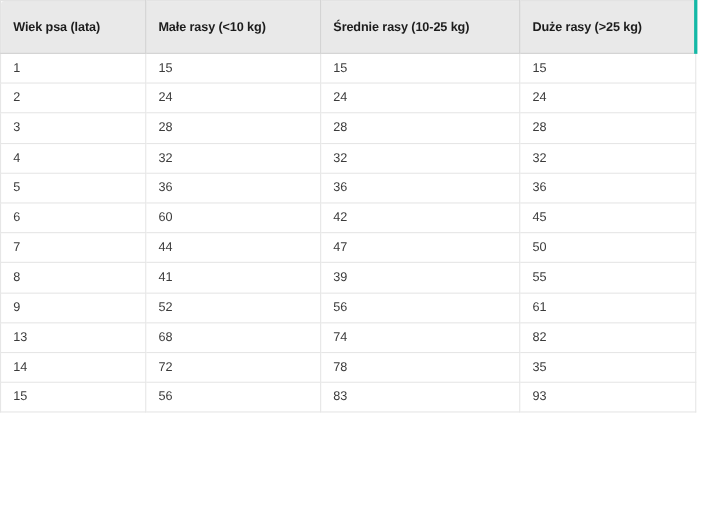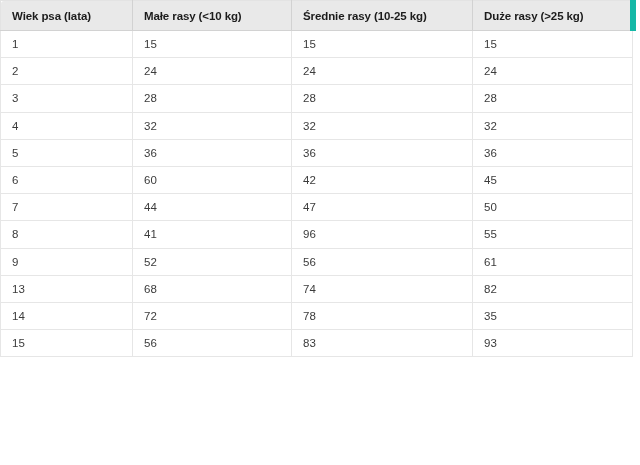--- a/index.html
+++ b/index.html
@@ -28,35 +28,35 @@
   table.dog-age-table col.c2 { width: 181px; }
   table.dog-age-table col.c3 { width: 160px; }
 
   table.dog-age-table thead th {
     background: #e9e9e9;
     color: #1c1c1c;
     font-size: 11.5px;
     font-weight: bold;
     text-align: left;
     padding: 8px 0 8px 11px;
-    height: 30px;
+    height: 48px;
     box-sizing: border-box;
     border-right: 1px solid #d2d2d2;
     border-bottom: 1px solid #d2d2d2;
     border-top: 1px solid #e3e3e3;
     vertical-align: middle;
     white-space: nowrap;
     letter-spacing: -0.1px;
   }
   table.dog-age-table thead th:first-child {
     border-left: 1px solid #e3e3e3;
     border-top-left-radius: 3px;
   }
   table.dog-age-table thead th:last-child {
-    border-right: 6px solid #14b8a6;
+    border-right: 3px solid #14b8a6;
     border-top-right-radius: 3px;
     margin-top: 42px;
   }
 
   table.dog-age-table tbody td {
     background: #ffffff;
     color: #3b3b3b;
     font-size: 11.5px;
     font-weight: normal;
     text-align: left;
@@ -133,21 +133,21 @@
       </tr>
       <tr>
         <td>7</td>
         <td>44</td>
         <td>47</td>
         <td>50</td>
       </tr>
       <tr>
         <td>8</td>
         <td>41</td>
-        <td>96</td>
+        <td>39</td>
         <td>55</td>
       </tr>
       <tr>
         <td>9</td>
         <td>52</td>
         <td>56</td>
         <td>61</td>
       </tr>
       <tr>
         <td>13</td>

